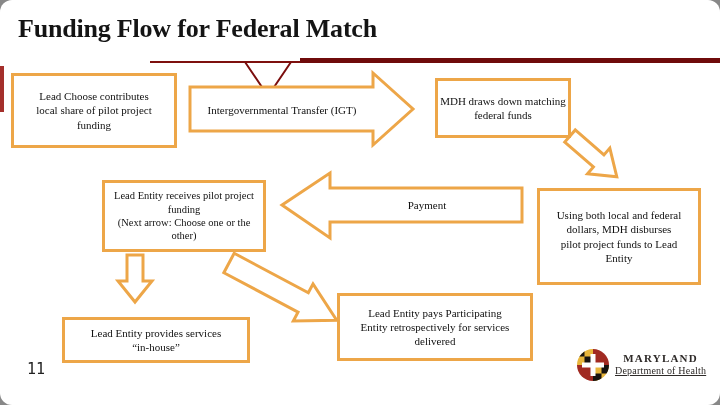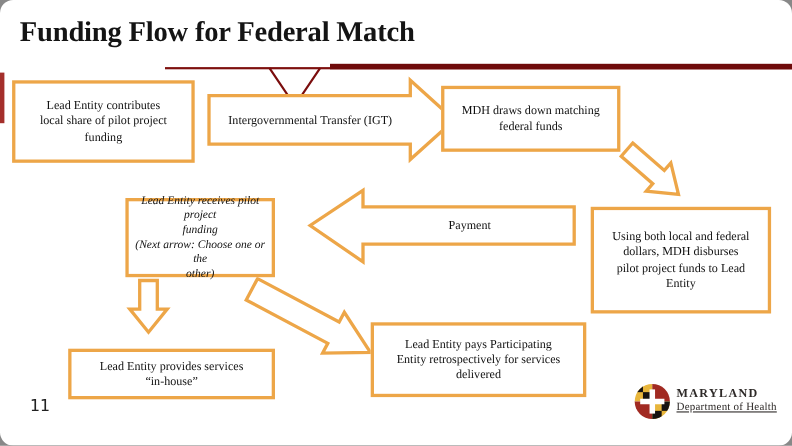--- a/index.html
+++ b/index.html
@@ -34,21 +34,21 @@
     text-align:center; font-size:11px; color:#111; background:transparent;
   }
   .page-number{
     position:absolute; left:27px; top:360px; z-index:3;
     font-family:"DejaVu Sans Mono", monospace; font-size:15px; color:#222;
   }
   .logo{
     position:absolute; left:576px; top:348px; z-index:3;
     display:flex; align-items:center; gap:5px;
   }
-  .logo-text{ display:flex; flex-direction:column; justify-content:center; }
+  .logo-text{ display:flex; flex-direction:column; justify-content:center;text-align:center; }
   .logo-name{
     font-family:"Liberation Serif", serif; font-weight:bold; font-size:11px;
     letter-spacing:1.2px; color:#2E2A28; line-height:1.05;
   }
   .logo-dept{
     font-family:"Liberation Serif", serif; font-size:10px;
     color:#2E2A28; line-height:1.15; letter-spacing:0.2px;text-decoration:underline;
   }
 </style>
 </head>
@@ -70,28 +70,28 @@
 
     <polygon points="0,-8 38,-8 38,-17 62,0 38,17 38,8 0,8" transform="translate(570,136) rotate(41)" fill="#ffffff" stroke="#EDA648" stroke-width="3" stroke-linejoin="miter"></polygon>
 
     <polygon points="522,188 330,188 330,173 282,205 330,238 330,222 522,222" fill="#ffffff" stroke="#EDA648" stroke-width="3" stroke-linejoin="miter"></polygon>
 
     <polygon points="127,255 143,255 143,281 152,281 135,302 118,281 127,281" fill="#ffffff" stroke="#EDA648" stroke-width="3" stroke-linejoin="miter"></polygon>
 
     <polygon points="0,-11 84,-11 84,-21 122,0 84,21 84,11 0,11" transform="translate(229,263) rotate(28)" fill="#ffffff" stroke="#EDA648" stroke-width="3" stroke-linejoin="miter"></polygon>
   </svg>
 
-  <div class="box" style="left:11px; top:73px; width:166px; height:75px;">Lead Entity contributes
+  <div class="box" style="left:11px; top:73px; width:166px; height:75px;">Lead Choose contributes
 local share of pilot project
 funding</div>
 
-  <div class="box" style="left:401px; top:78px; width:163px; height:60px;">MDH draws down matching
+  <div class="box" style="left:435px; top:78px; width:136px; height:60px;">MDH draws down matching
 federal funds</div>
 
-  <div class="box" style="left:114px; top:180px; width:136px; height:72px; font-size:10.5px;font-style:italic;">Lead Entity receives pilot project
+  <div class="box" style="left:102px; top:180px; width:164px; height:72px; font-size:10.5px;">Lead Entity receives pilot project
 funding
 (Next arrow:  Choose one or the
 other)</div>
 
   <div class="box" style="left:537px; top:188px; width:164px; height:97px;">Using both local and federal
 dollars, MDH disburses
 pilot project funds to Lead
 Entity</div>
 
   <div class="box" style="left:337px; top:293px; width:196px; height:68px;">Lead Entity pays Participating

